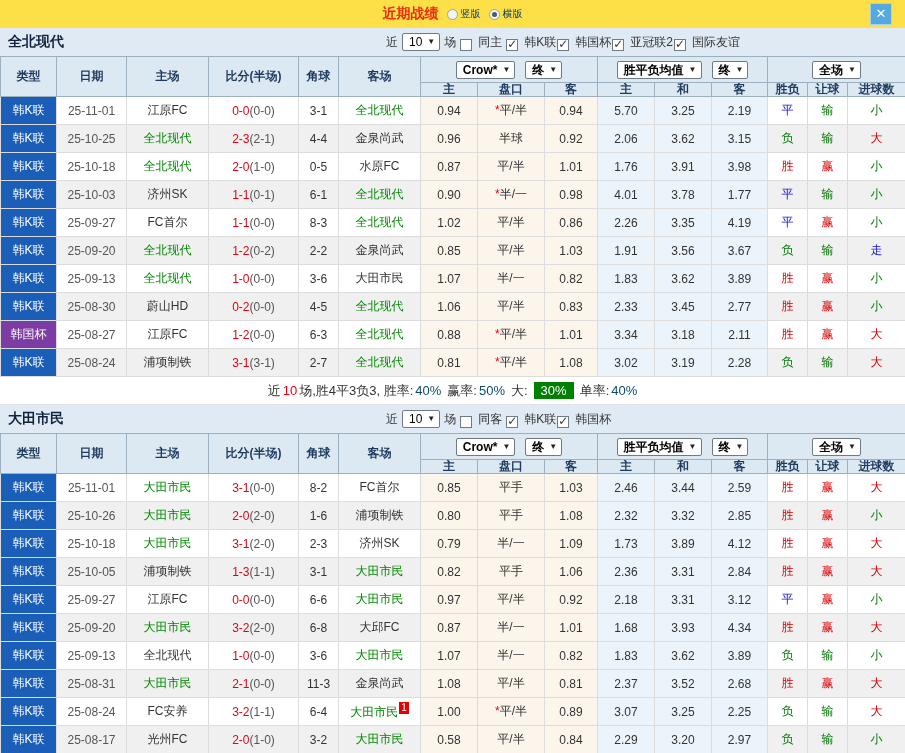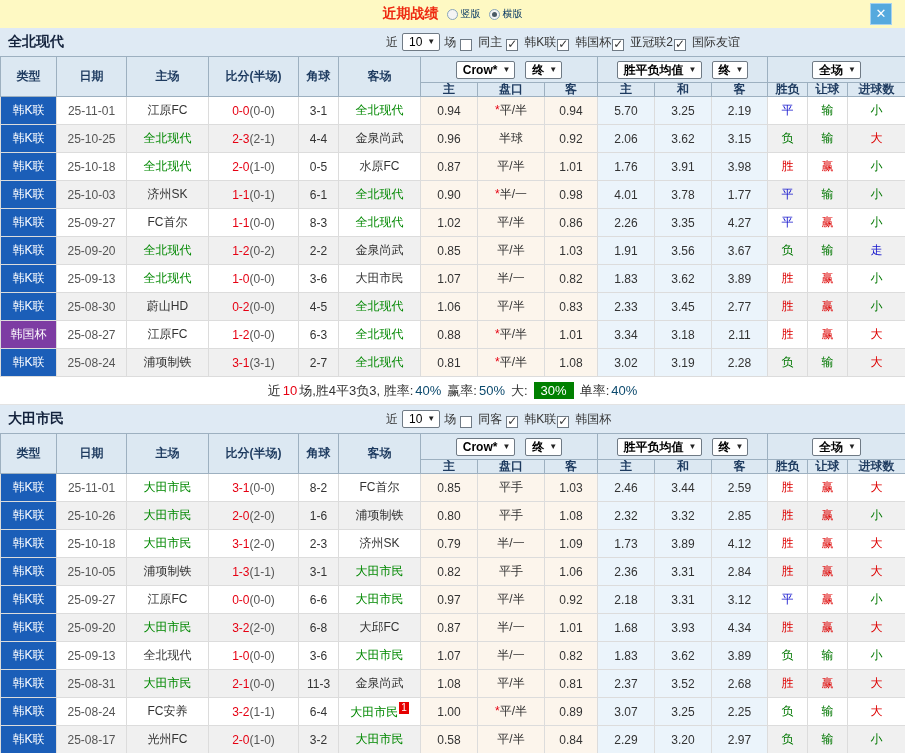--- a/index.html
+++ b/index.html
@@ -1,20 +1,20 @@
 <!DOCTYPE html>
 <html><head>
 <meta charset="utf-8">
 <style>
   *{margin:0;padding:0;box-sizing:border-box}
   html,body{width:905px;height:753px;overflow:hidden}
   body{font-family:"Liberation Sans","DejaVu Sans",sans-serif;font-size:12px;background:#fff;color:#333}
 
   
-  .topbar{height:28px;background:#fef9c3;position:relative;display:flex;align-items:center;justify-content:center;gap:8px}
+  .topbar{height:28px;background:#fde047;position:relative;display:flex;align-items:center;justify-content:center;gap:8px}
   .topbar-title{color:#ee2a11;font-weight:bold;font-size:14px}
   .layout-radio{display:inline-flex;align-items:center;gap:3px;color:#0a3a66;font-size:10px;cursor:pointer}
   .radio{display:inline-block;width:11px;height:11px;border-radius:50%;background:#f4f4f4;border:1px solid #8aa6b8;position:relative}
   .radio.sel::after{content:"";position:absolute;left:2px;top:2px;width:5px;height:5px;border-radius:50%;background:#4a5a66}
   .close-btn{position:absolute;right:13px;top:3px;width:22px;height:22px;background:#55a9de;border:1px solid #a6d2ef;color:#fff;font-weight:bold;text-align:center;line-height:20px;font-size:13px;cursor:pointer}
 
   
   .section-bar{height:28px;background:#dfeaf4;position:relative;display:flex;align-items:center}
   .team-name{margin-left:8px;font-weight:bold;font-size:14px;color:#14233d}
   .filters{position:absolute;left:386px;display:flex;align-items:center;gap:4px;color:#333;white-space:nowrap}
@@ -248,21 +248,21 @@
         <td class="c-date">25-09-27</td>
         <td><span>FC首尔</span></td>
         <td><span class="score-main">1-1</span><span class="score-half">(0-0)</span></td>
         <td>8-3</td>
         <td><span class="self">全北现代</span></td>
         <td class="c-odds">1.02</td>
         <td class="c-odds"><span>平/半</span></td>
         <td class="c-odds">0.86</td>
         <td class="c-avg">2.26</td>
         <td class="c-avg">3.35</td>
-        <td class="c-avg">4.27</td>
+        <td class="c-avg">4.19</td>
         <td><span class="t-blue">平</span></td>
         <td><span class="t-red">赢</span></td>
         <td><span class="t-green">小</span></td>
       </tr>
       <tr class="even">
         <td class="c-type">韩K联</td>
         <td class="c-date">25-09-20</td>
         <td><span class="self">全北现代</span></td>
         <td><span class="score-main">1-2</span><span class="score-half">(0-2)</span></td>
         <td>2-2</td>

